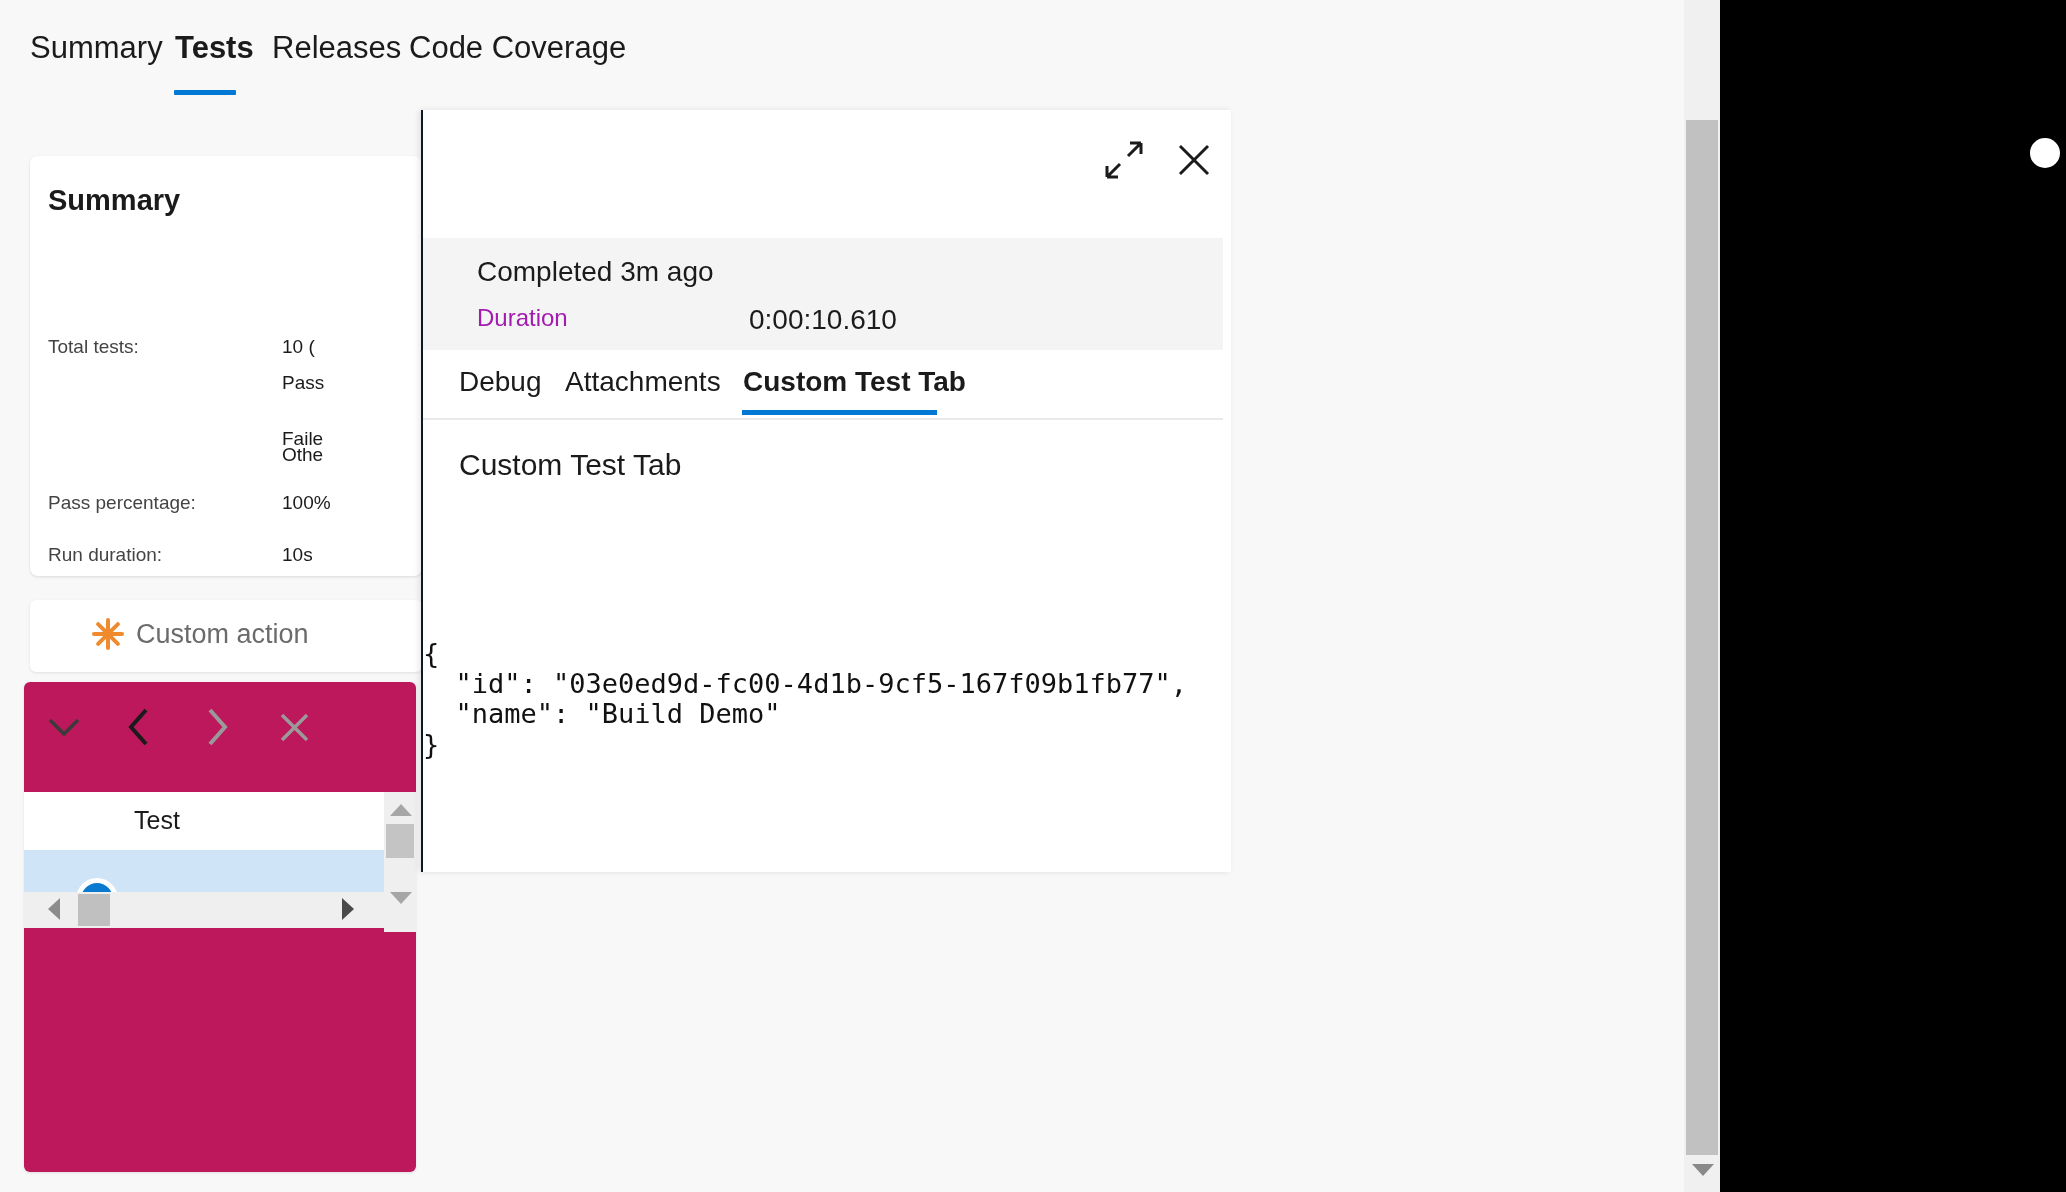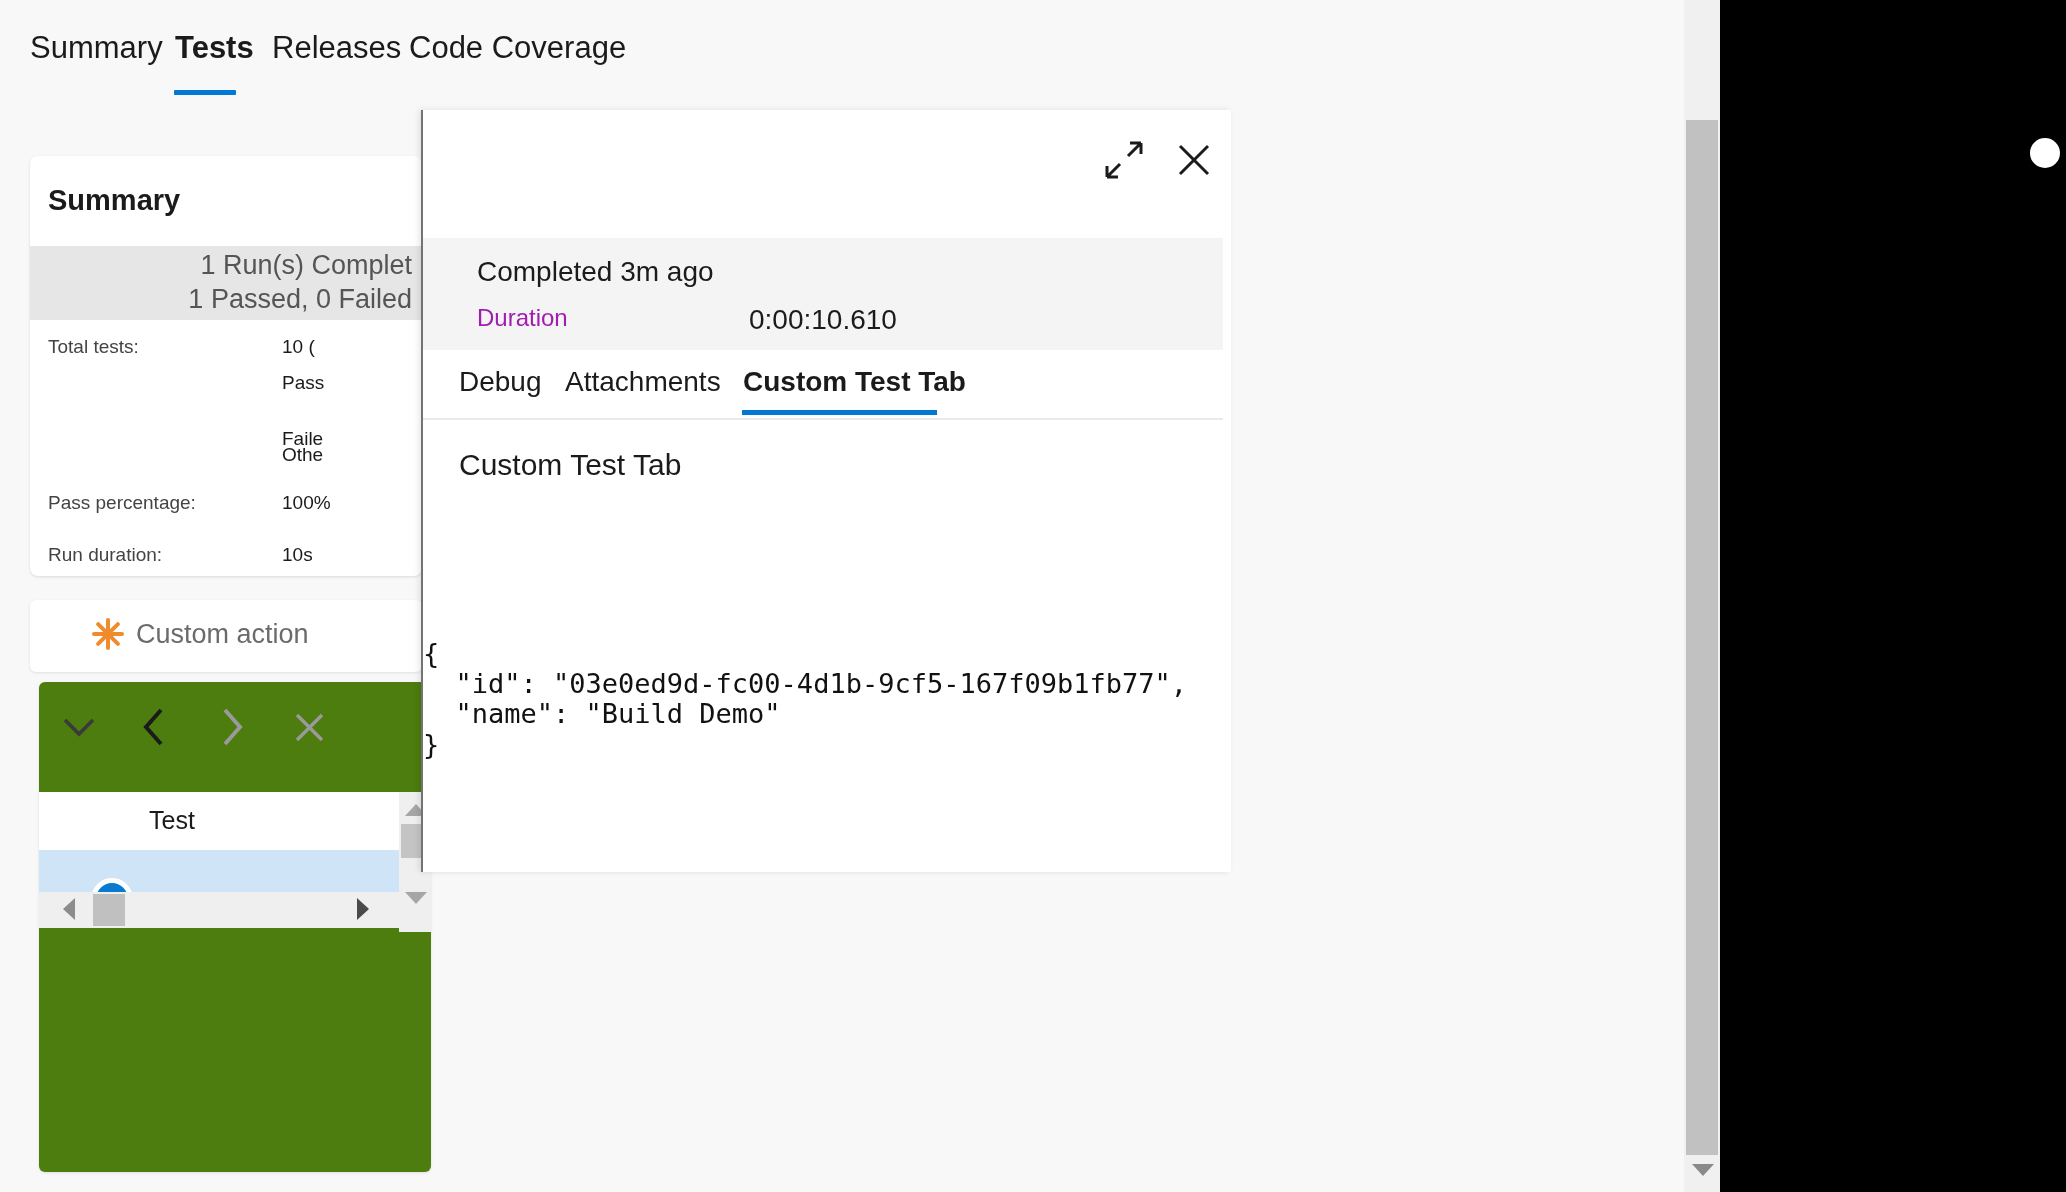--- a/index.html
+++ b/index.html
@@ -58,22 +58,22 @@
     position:absolute;left:60px;top:16px;display:flex;align-items:center;gap:10px;
   }
   #custom-action-label{font-size:27px;color:#6b6b6b;}
   .asterisk{width:36px;height:36px;position:relative;display:inline-block;}
   .asterisk i{
     position:absolute;left:50%;top:50%;width:4px;height:32px;margin-left:-2px;margin-top:-16px;
     background:#ef8b2c;border-radius:2px;display:block;
   }
   
   #grid-panel{
-    position:absolute;left:39px;top:682px;width:392px;height:490px;
-    background:#4d7c0f;border-radius:6px;
+    position:absolute;left:24px;top:682px;width:392px;height:490px;
+    background:#be185d;border-radius:6px;
     box-shadow:0 1px 3px rgba(0,0,0,.10);overflow:hidden;
   }
   #grid-toolbar{position:absolute;left:0;top:0;width:392px;height:90px;}
   .tool-btn{
     position:absolute;top:14px;width:60px;height:60px;cursor:pointer;
   }
   .tool-btn svg{display:block;}
   #grid-header{
     position:absolute;left:0;top:110px;width:392px;height:58px;background:#fff;
   }
@@ -99,21 +99,21 @@
   #grid-hscroll{
     position:absolute;left:0;top:210px;width:360px;height:36px;background:#efefef;
   }
   #grid-hthumb{position:absolute;left:54px;top:212px;width:32px;height:32px;background:#c0c0c0;}
   .hs-arrow{position:absolute;top:216px;width:0;height:0;}
   #grid-hsleft{left:24px;border-top:11px solid transparent;border-bottom:11px solid transparent;border-right:12px solid #8c8c8c;}
   #grid-hsright{left:318px;border-top:11px solid transparent;border-bottom:11px solid transparent;border-left:12px solid #4a4a4a;}
   
   #detail-panel{
     position:absolute;left:421px;top:110px;width:800px;height:762px;
-    background:#ffffff;border-left:2px solid #737373;
+    background:#ffffff;border-left:2px solid #0f172a;
     box-shadow:-2px 0 6px rgba(0,0,0,.10);
     overflow:hidden;
     padding-left:8px;
   }
   #panel-header{position:absolute;left:0;top:0;width:800px;height:128px;background:#fff;}
   .panel-icon-btn{position:absolute;top:24px;width:52px;height:52px;cursor:pointer;}
   #panel-expand{left:675px;}
   #panel-close{left:745px;}
   #panel-meta{
     position:absolute;left:0;top:128px;width:800px;height:112px;background:#f4f4f4;
@@ -160,24 +160,20 @@
     <div class="tb-tab" style="left:30px;">Summary</div>
     <div class="tb-tab active" style="left:175px;">Tests</div>
     <div class="tb-underline" style="left:174px;top:90px;width:62px;"></div>
     <div class="tb-tab" style="left:272px;">Releases</div>
     <div class="tb-tab" style="left:409px;">Code Coverage</div>
   </div>
 
   <div id="summary-card">
     <div id="summary-title">Summary</div>
 
-    <div id="summary-banner">
-      <div class="banner-line" style="top:4px;">1 Run(s) Complet</div>
-      <div class="banner-line" style="top:38px;">1 Passed, 0 Failed</div>
-    </div>
 
     <div class="sum-row sum-label" style="top:180px;">Total tests:</div>
     <div class="sum-row sum-value" style="top:180px;">10 (</div>
     <div class="sum-row sum-value" style="top:216px;">Pass</div>
     <div class="sum-row sum-value" style="top:252px;margin-top:20px;">Faile</div>
     <div class="sum-row sum-value" style="top:288px;">Othe</div>
 
     <div class="sum-row sum-label" style="top:336px;">Pass percentage:</div>
     <div class="sum-row sum-value" style="top:336px;">100%</div>
 

